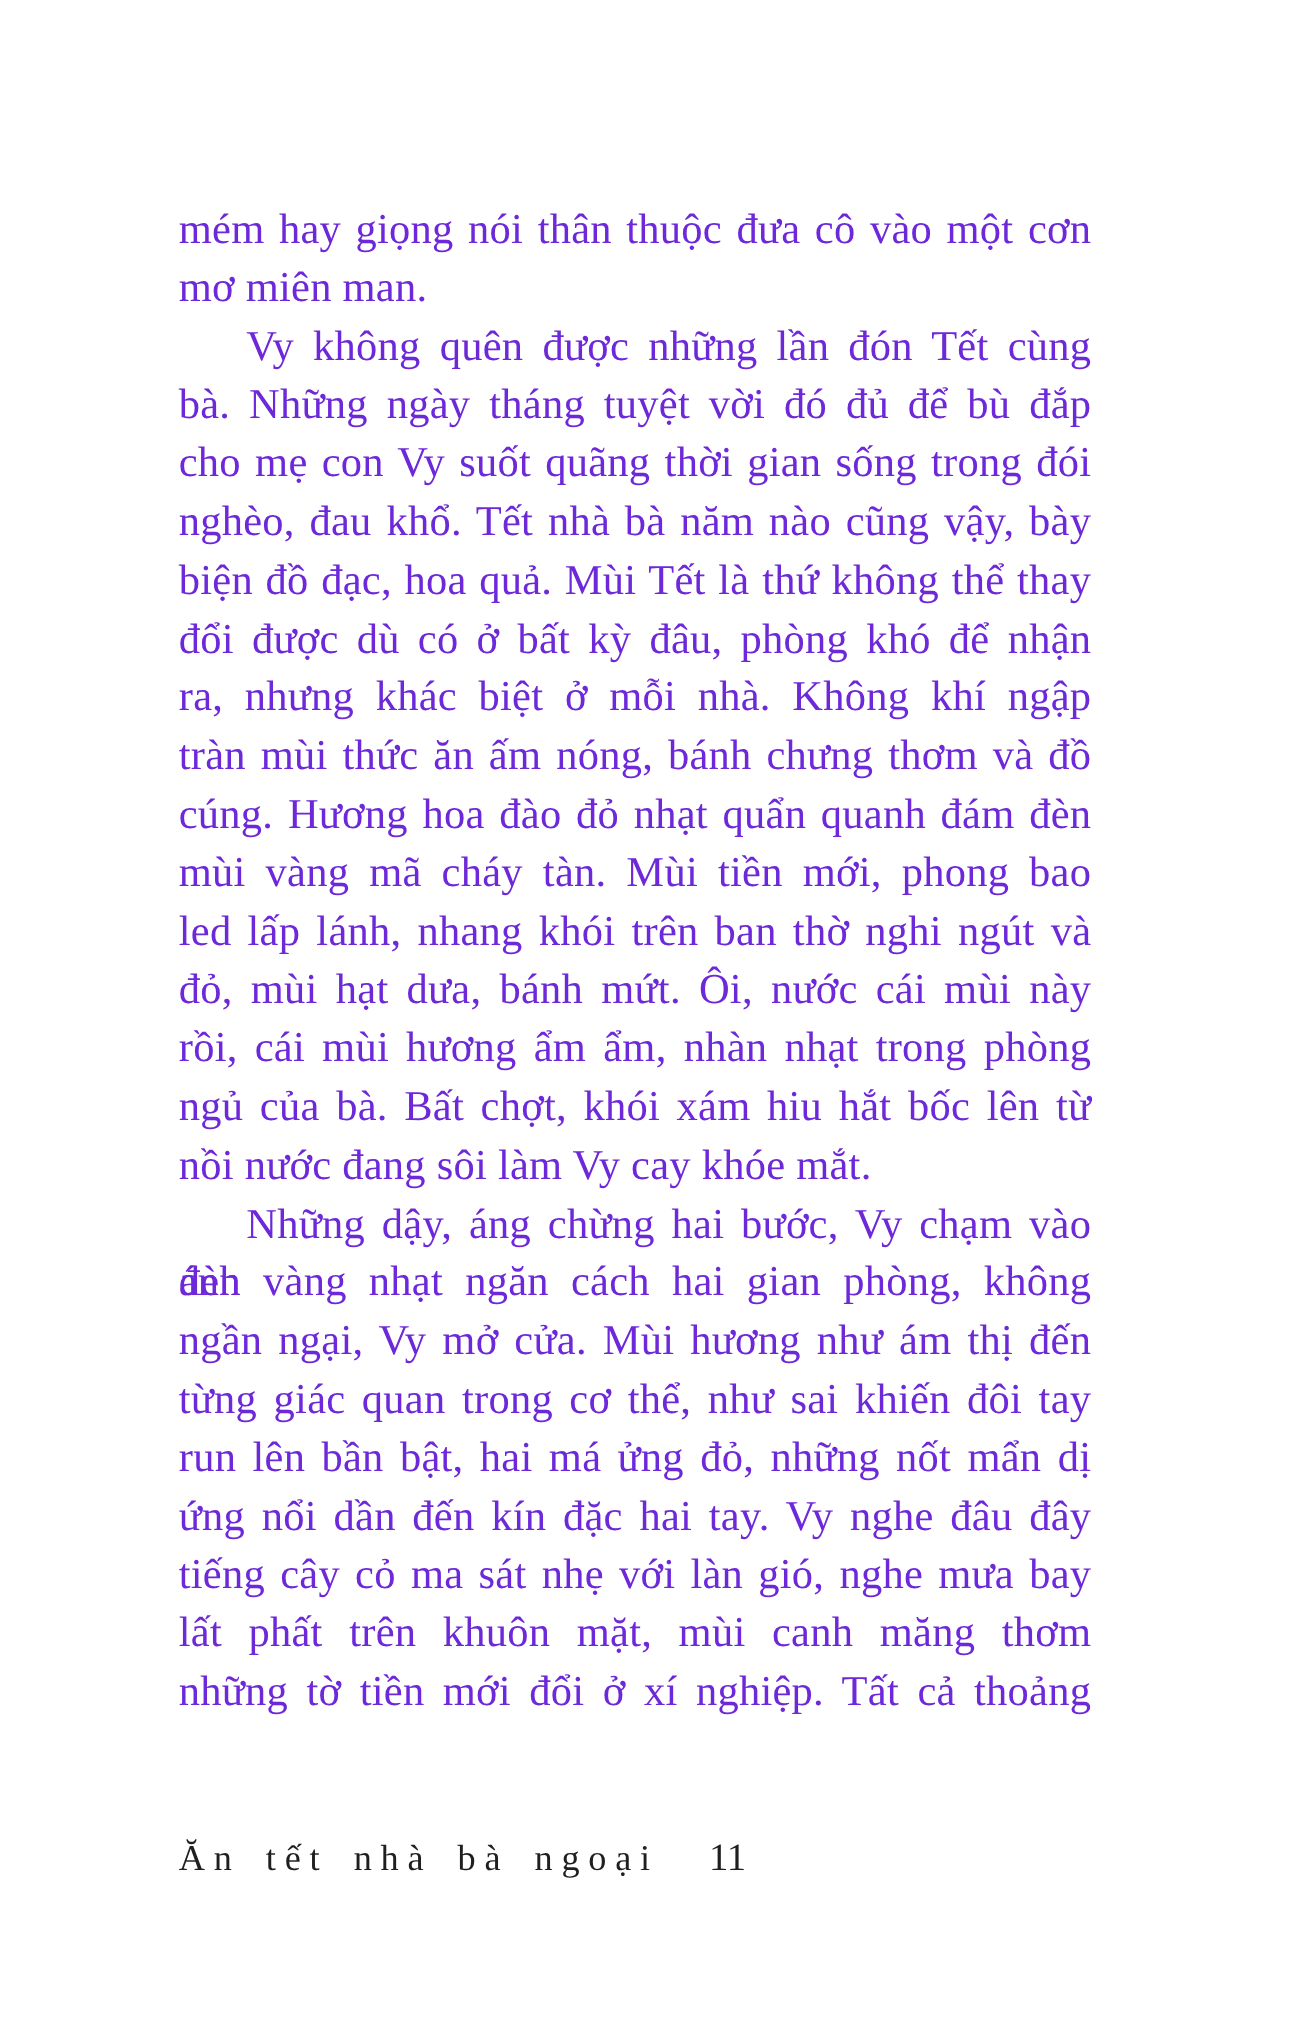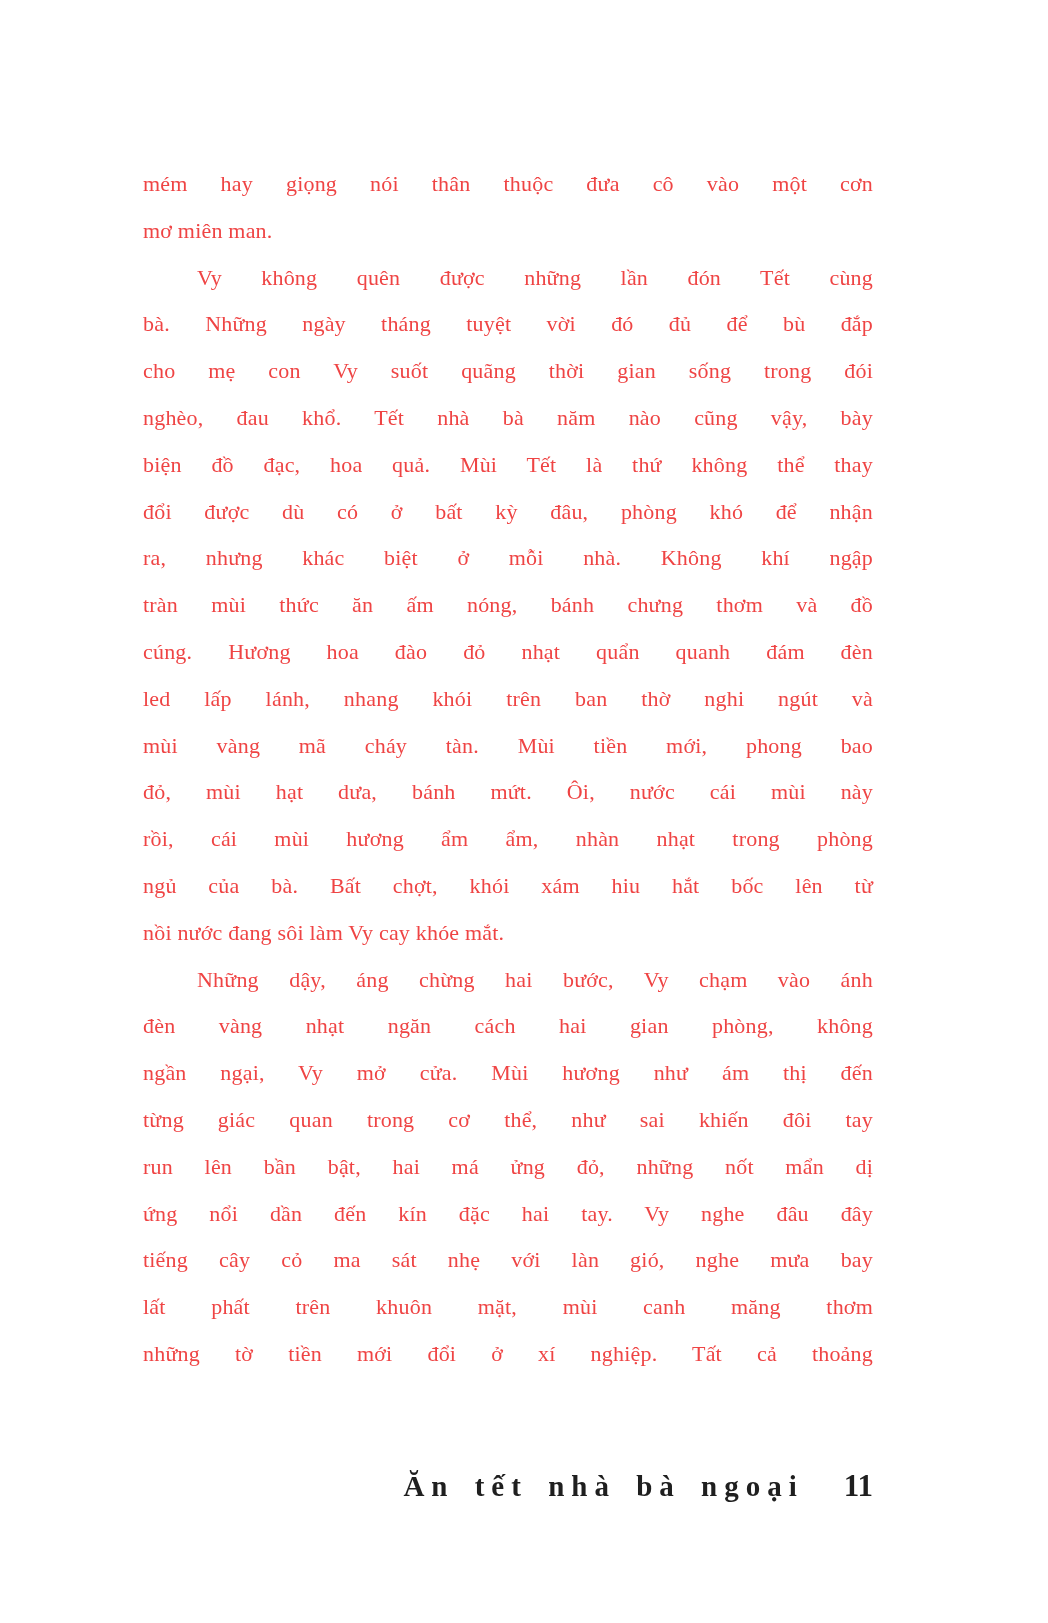--- a/index.html
+++ b/index.html
@@ -20,44 +20,42 @@
     font-family: "Liberation Serif", "DejaVu Serif", serif;
     color: #1f1f1f;
   }
   .body-text {
     position: absolute;
     left: 143px;
     top: 161px;
     width: 730px;
   }
   .line {
-    font-size: 22px;
+    font-size: 34px;
     line-height: 46.8px;
     height: 46.8px;
-    color: #ef4444;
+    color: #6d28d9;
     letter-spacing: 0.2px;
   }
   .line.justify {
     text-align: justify;
     text-align-last: justify;
   }
   .line.left {
     text-align: left;
   }
   .line.indent {
     text-indent: 54px;
   }
   .running-footer {
     position: absolute;
     left: 143px;
     top: 1468px;
     width: 730px;
-    text-align: right;
     white-space: nowrap;
-    font-weight: bold;
   }
   .footer-chapter {
     font-size: 29px;
     letter-spacing: 7px;
     word-spacing: 6px;
     color: #1f1f1f;
   }
   .footer-pagenum {
     font-size: 31px;
     letter-spacing: 0;
@@ -76,22 +74,22 @@
       <div class="line left">mơ miên man.</div>
       <div class="line justify indent">Vy không quên được những lần đón Tết cùng</div>
       <div class="line justify">bà. Những ngày tháng tuyệt vời đó đủ để bù đắp</div>
       <div class="line justify">cho mẹ con Vy suốt quãng thời gian sống trong đói</div>
       <div class="line justify">nghèo, đau khổ. Tết nhà bà năm nào cũng vậy, bày</div>
       <div class="line justify">biện đồ đạc, hoa quả. Mùi Tết là thứ không thể thay</div>
       <div class="line justify">đổi được dù có ở bất kỳ đâu, phòng khó để nhận</div>
       <div class="line justify">ra, nhưng khác biệt ở mỗi nhà. Không khí ngập</div>
       <div class="line justify">tràn mùi thức ăn ấm nóng, bánh chưng thơm và đồ</div>
       <div class="line justify">cúng. Hương hoa đào đỏ nhạt quẩn quanh đám đèn</div>
+      <div class="line justify">mùi vàng mã cháy tàn. Mùi tiền mới, phong bao</div>
       <div class="line justify">led lấp lánh, nhang khói trên ban thờ nghi ngút và</div>
-      <div class="line justify">mùi vàng mã cháy tàn. Mùi tiền mới, phong bao</div>
       <div class="line justify">đỏ, mùi hạt dưa, bánh mứt. Ôi, nước cái mùi này</div>
       <div class="line justify">rồi, cái mùi hương ẩm ẩm, nhàn nhạt trong phòng</div>
       <div class="line justify">ngủ của bà. Bất chợt, khói xám hiu hắt bốc lên từ</div>
       <div class="line left">nồi nước đang sôi làm Vy cay khóe mắt.</div>
       <div class="line justify indent">Những dậy, áng chừng hai bước, Vy chạm vào ánh</div>
       <div class="line justify">đèn vàng nhạt ngăn cách hai gian phòng, không</div>
       <div class="line justify">ngần ngại, Vy mở cửa. Mùi hương như ám thị đến</div>
       <div class="line justify">từng giác quan trong cơ thể, như sai khiến đôi tay</div>
       <div class="line justify">run lên bần bật, hai má ửng đỏ, những nốt mẩn dị</div>
       <div class="line justify">ứng nổi dần đến kín đặc hai tay. Vy nghe đâu đây</div>

